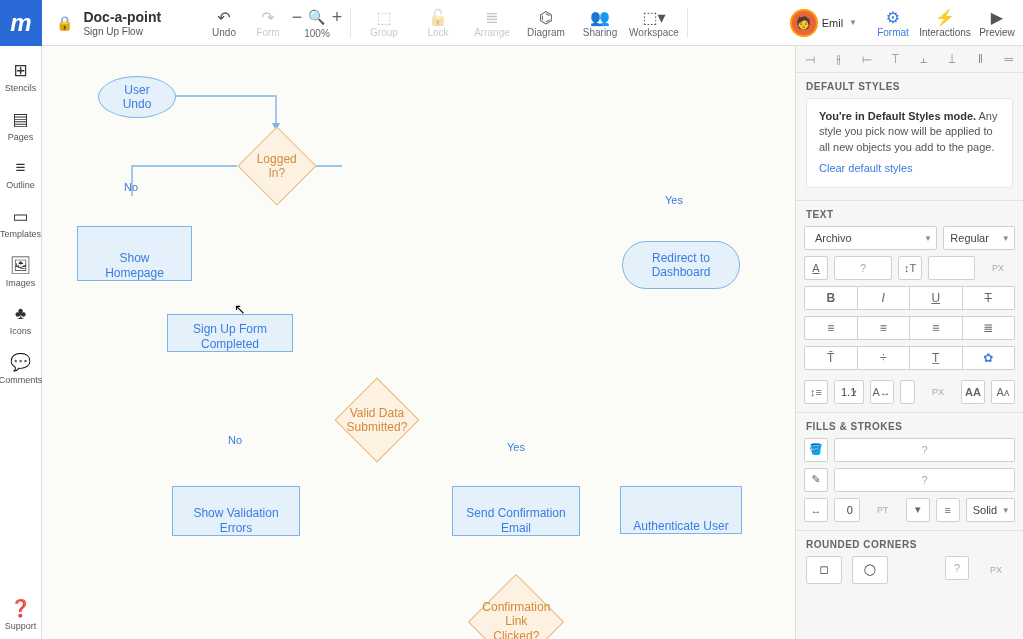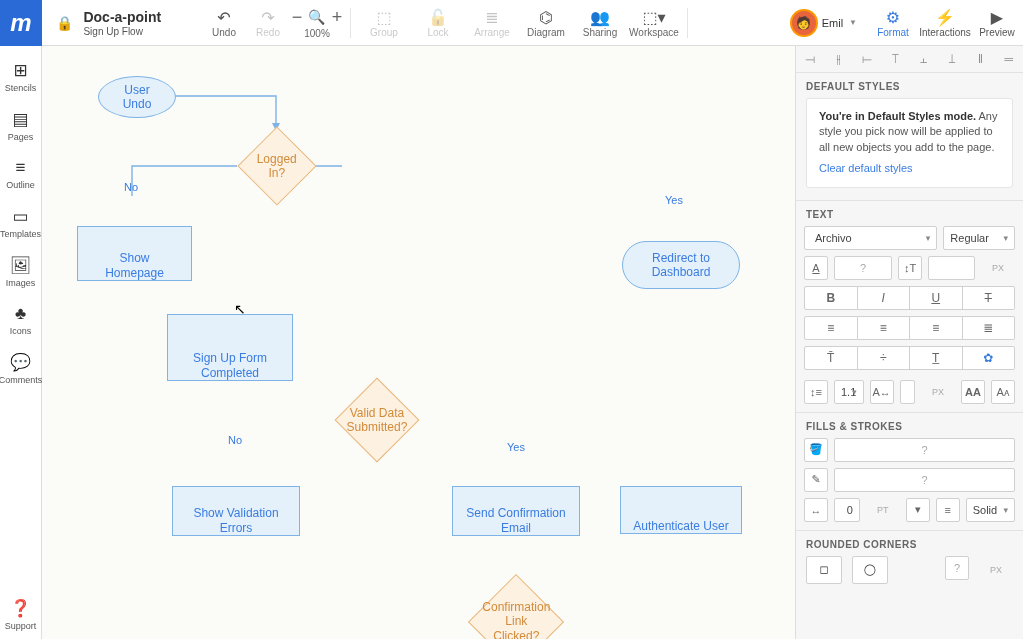--- a/index.html
+++ b/index.html
@@ -80,21 +80,21 @@
         <span class="page">Sign Up Flow</span>
       </div>
     </div>
     <div class="toolbar">
       <div class="tool narrow">
           <span class="ic">↶</span>
           <span>Undo</span>
         </div>
       <div class="tool narrow disabled">
           <span class="ic">↷</span>
-          <span>Redo</span>
+          <span>Form</span>
         </div>
       <div class="tool">
         <div class="zoom-group">
           <span class="zoom-btn">−</span>
           <span style="font-size:14px;">🔍</span>
           <span class="zoom-btn">+</span>
         </div>
         <span class="zoom-label">100%</span>
       </div>
       <div class="sep"></div>
@@ -211,21 +211,21 @@
       <div class="node diamond" style="left:207px;top:92px;width:56px;height:56px;">
           <span>Logged In?</span>
         </div>
       <div class="edge-label" style="left:82px;top:135px;">No</div>
       <div class="edge-label" style="left:623px;top:148px;">Yes</div>
       <div class="node rect" style="left:35px;top:180px;width:115px;height:55px;white-space:pre-line;"><span>Show
 Homepage</span></div>
       <div class="node cap" style="left:580px;top:195px;width:118px;height:48px;white-space:pre-line;"><span>Redirect to
 Dashboard</span></div>
       <div class="cursor" style="left:192px;top:255px;">↖</div>
-      <div class="node rect" style="left:125px;top:268px;width:126px;height:67px;white-space:pre-line;"><span>Sign Up Form
+      <div class="node rect" style="left:125px;top:268px;width:126px;height:38px;white-space:pre-line;"><span>Sign Up Form
 Completed</span></div>
       <div class="node diamond" style="left:305px;top:344px;width:60px;height:60px;">
           <span style="white-space:pre-line;">Valid Data
 Submitted?</span>
         </div>
       <div class="edge-label" style="left:186px;top:388px;">No</div>
       <div class="edge-label" style="left:465px;top:395px;">Yes</div>
       <div class="node rect" style="left:130px;top:440px;width:128px;height:50px;white-space:pre-line;"><span>Show Validation
 Errors</span></div>
       <div class="node rect" style="left:410px;top:440px;width:128px;height:50px;white-space:pre-line;"><span>Send Confirmation

